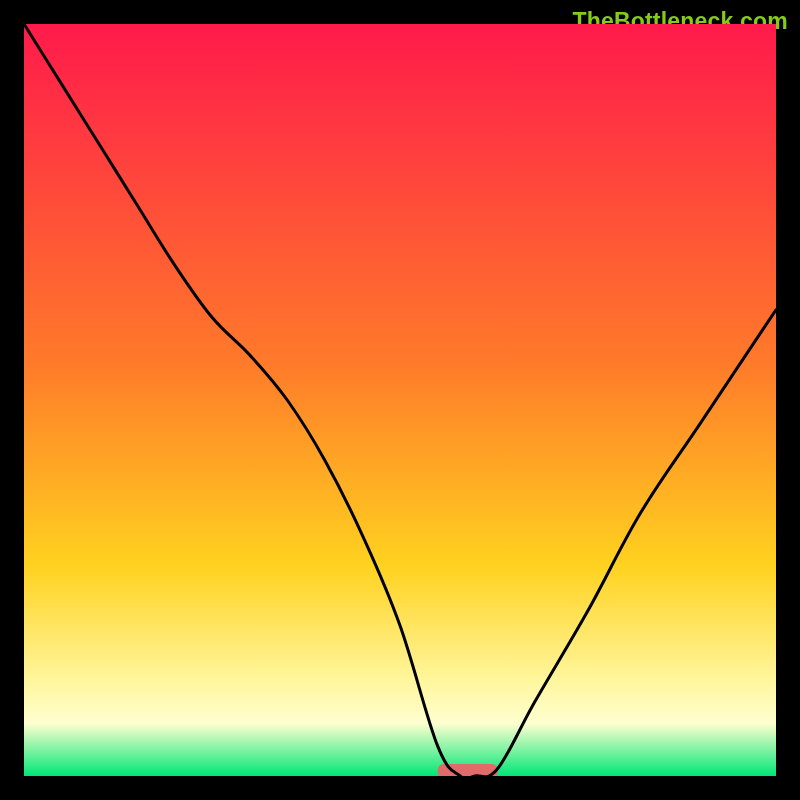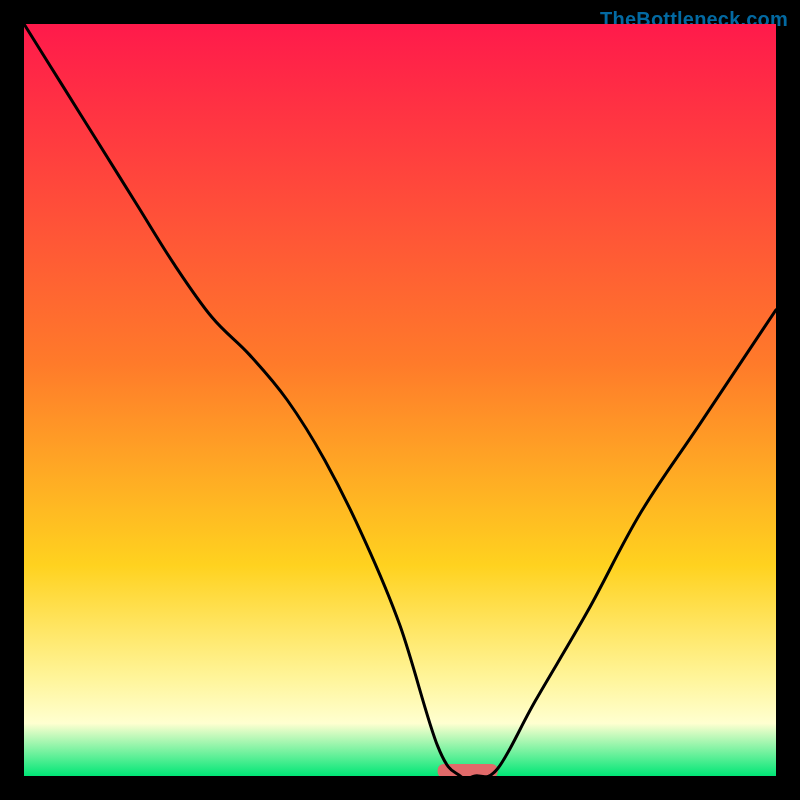--- a/index.html
+++ b/index.html
@@ -21,23 +21,23 @@
     left: 24px;
     top: 24px;
     width: 752px;
     height: 752px;
   }
   .watermark {
     position: absolute;
     top: 8px;
     right: 12px;
     font-family: Arial, Helvetica, sans-serif;
-    font-size: 20px;
+    font-size: 23px;
     font-weight: 600;
-    color: #0369a1;
+    color: #84cc16;
     letter-spacing: 0.2px;
   }
   svg { display: block; }
 </style>
 </head>
 <body>
 
 <div class="frame">
   <div class="watermark">TheBottleneck.com</div>
 

